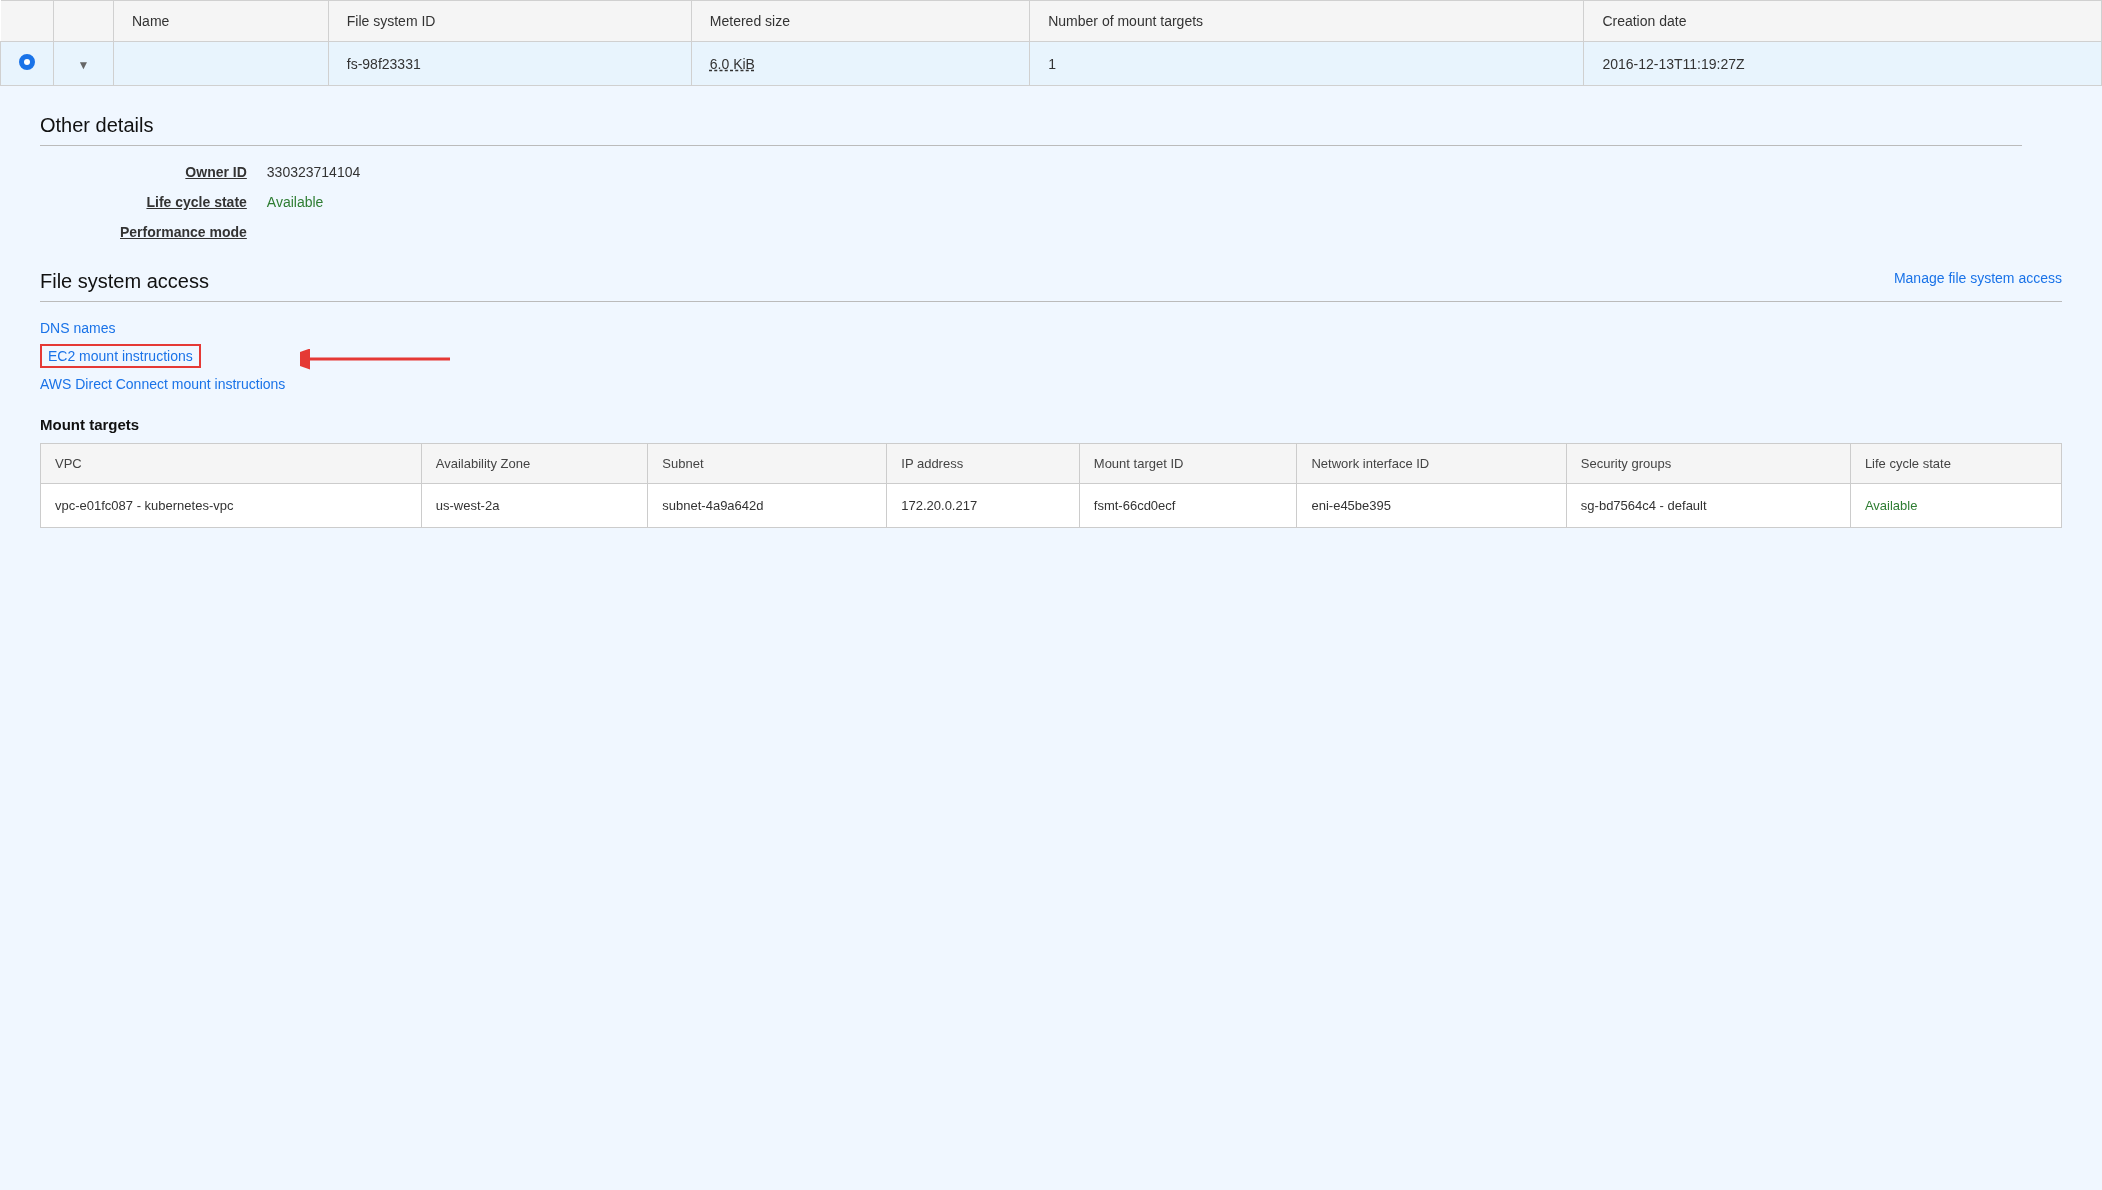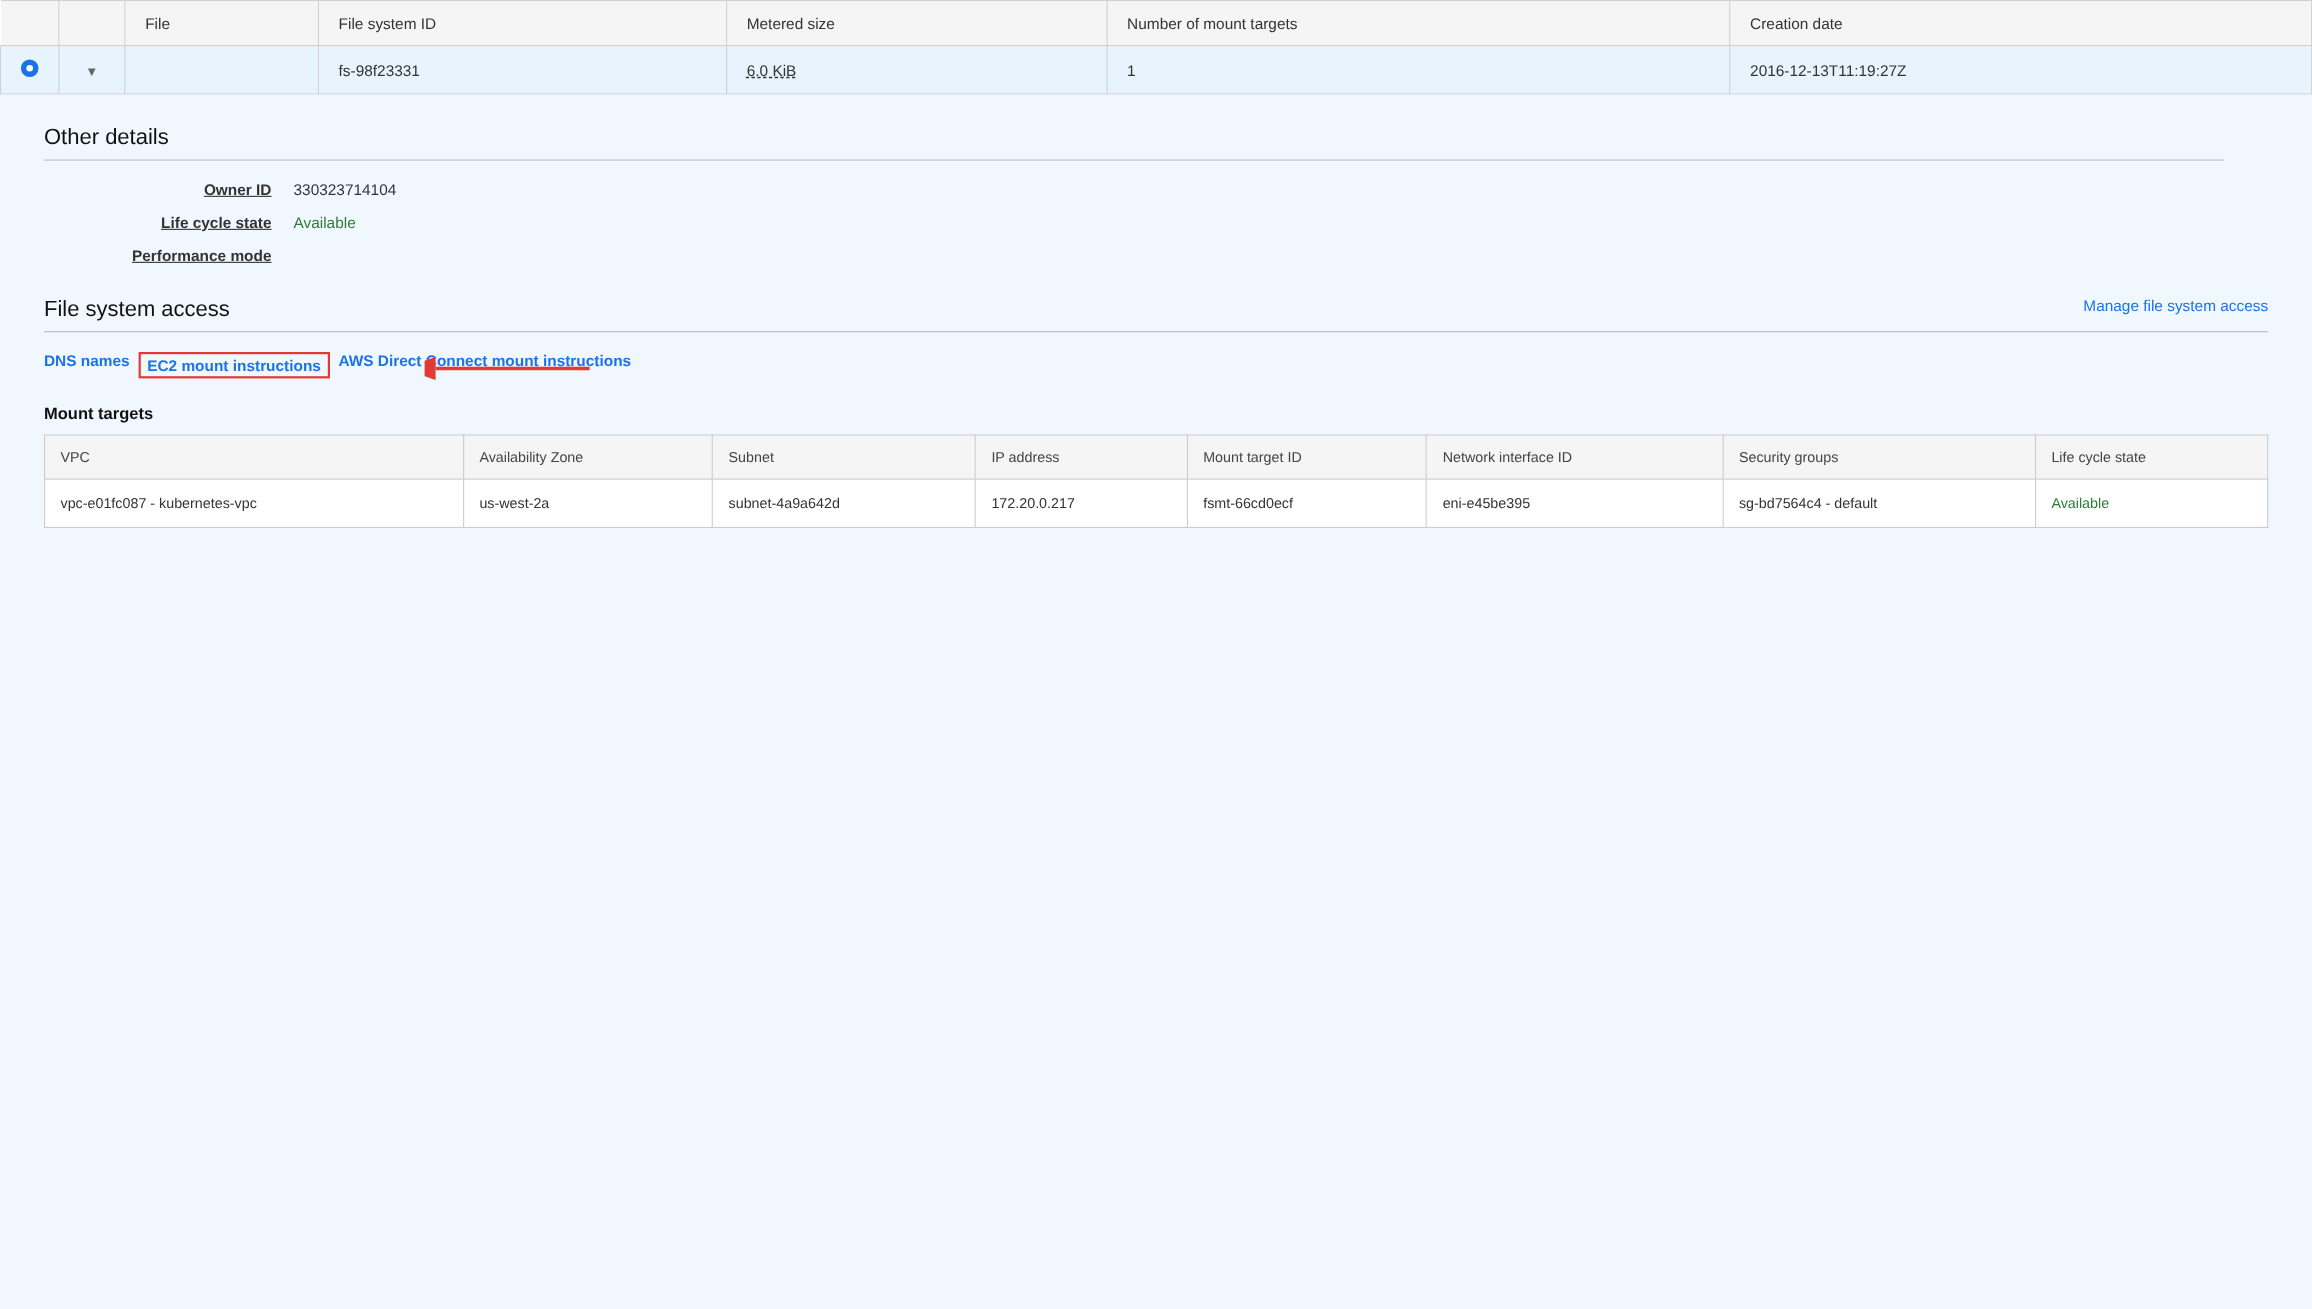--- a/index.html
+++ b/index.html
@@ -150,23 +150,22 @@
 
     
     .access-section {
       margin-top: 10px;
       margin-bottom: 24px;
     }
 
     .access-links {
       margin-top: 14px;
       display: flex;
-      flex-direction: row;
+      flex-direction: column;
       gap: 8px;
-      font-weight: bold;
     }
 
     .access-link {
       color: #1a73e8;
       text-decoration: none;
       font-size: 14px;
       display: inline-block;
     }
 
     .ec2-link-box {
@@ -227,21 +226,21 @@
 </head>
 <body>
 
 <div class="page-wrapper">
 
   <table class="top-table">
     <thead>
       <tr>
         <th></th>
         <th></th>
-        <th>File</th>
+        <th>Name</th>
         <th>File system ID</th>
         <th>Metered size</th>
         <th>Number of mount targets</th>
         <th>Creation date</th>
       </tr>
     </thead>
     <tbody>
       <tr class="selected-row">
         <td style="text-align:center;">
           <div class="radio-dot">

